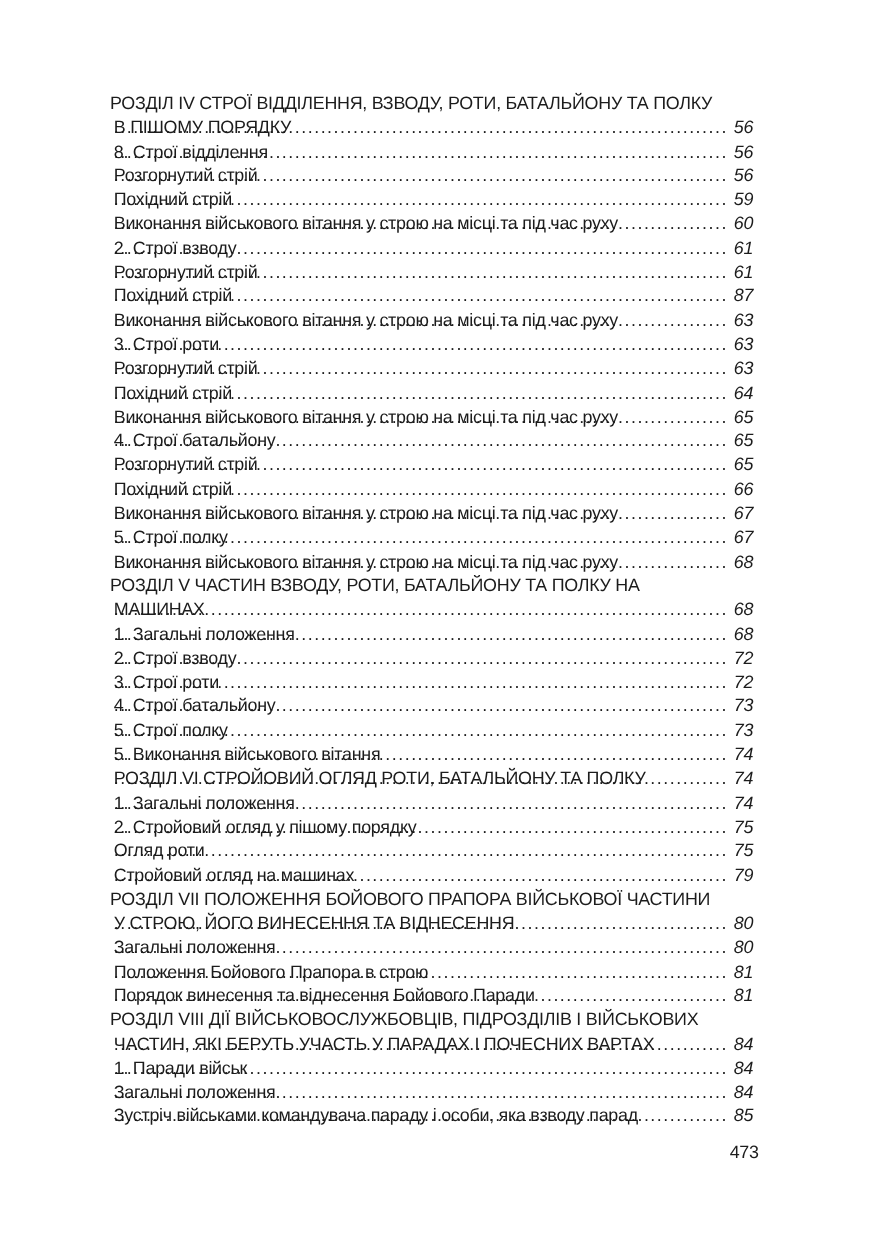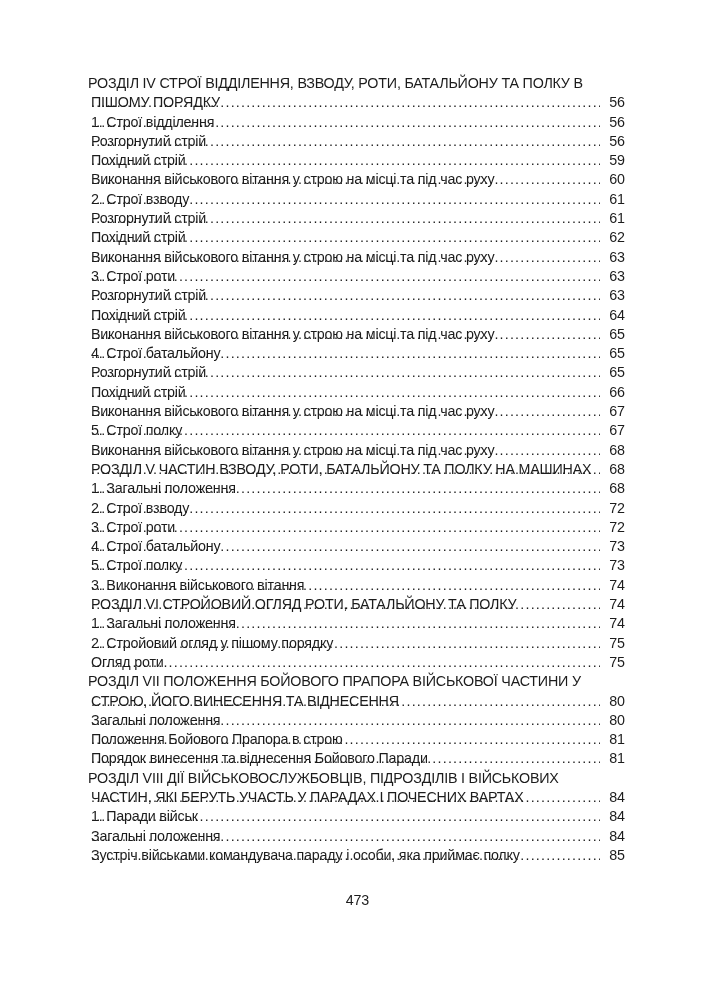--- a/index.html
+++ b/index.html
@@ -2,21 +2,21 @@
 <html><head>
 <meta charset="utf-8">
 <style>
   html, body { margin: 0; padding: 0; background: #ffffff; }
   .page {
     position: relative;
     width: 707px;
     height: 1000px;
     box-sizing: border-box;
     background: #ffffff;
-    padding: 74px 80px 0 88px;
+    padding: 74px 100px 0 88px;
     font-family: "Liberation Sans", sans-serif;
     font-size: 14.3px;
     line-height: 19.3px;
     letter-spacing: -0.2px;
     color: #1c1c1c;
     overflow: hidden;
   }
   .toc { width: 100%; }
   .toc-row {
     display: flex;
@@ -37,40 +37,41 @@
     overflow: visible;
   }
   .toc-dots::after {
     content: "........................................................................................................................................................................................................";
     letter-spacing: 1.2px;
   }
   .toc-page {
     flex: 0 0 auto;
     padding-left: 7px;
     min-width: 20px;
-    text-align: center;
+    text-align: left;
     white-space: nowrap;
+    font-style: italic;
   }
   .folio {
-    margin-top: 26px;
-    text-align: center;
+    margin-top: 9px;
+    text-align: right;
   }
 </style>
 </head>
 <body>
 
 <div class="page">
   <div class="toc" id="toc">
   <div class="toc-row chapter">
     <span class="toc-body"><span class="toc-title">РОЗДІЛ IV СТРОЇ ВІДДІЛЕННЯ, ВЗВОДУ, РОТИ, БАТАЛЬЙОНУ ТА ПОЛКУ В ПІШОМУ ПОРЯДКУ</span><span class="toc-dots"></span></span>
     <span class="toc-page">56</span>
   </div>
 
   <div class="toc-row item">
-    <span class="toc-body"><span class="toc-title">1. Строї відділення</span><span class="toc-dots"></span></span>
+    <span class="toc-body"><span class="toc-title">8. Строї відділення</span><span class="toc-dots"></span></span>
     <span class="toc-page">56</span>
   </div>
 
   <div class="toc-row item">
     <span class="toc-body"><span class="toc-title">Розгорнутий стрій</span><span class="toc-dots"></span></span>
     <span class="toc-page">56</span>
   </div>
 
   <div class="toc-row item">
     <span class="toc-body"><span class="toc-title">Похідний стрій</span><span class="toc-dots"></span></span>
@@ -87,21 +88,21 @@
     <span class="toc-page">61</span>
   </div>
 
   <div class="toc-row item">
     <span class="toc-body"><span class="toc-title">Розгорнутий стрій</span><span class="toc-dots"></span></span>
     <span class="toc-page">61</span>
   </div>
 
   <div class="toc-row item">
     <span class="toc-body"><span class="toc-title">Похідний стрій</span><span class="toc-dots"></span></span>
-    <span class="toc-page">62</span>
+    <span class="toc-page">87</span>
   </div>
 
   <div class="toc-row item">
     <span class="toc-body"><span class="toc-title">Виконання військового вітання у строю на місці та під час руху</span><span class="toc-dots"></span></span>
     <span class="toc-page">63</span>
   </div>
 
   <div class="toc-row item">
     <span class="toc-body"><span class="toc-title">3. Строї роти</span><span class="toc-dots"></span></span>
     <span class="toc-page">63</span>
@@ -176,21 +177,21 @@
     <span class="toc-body"><span class="toc-title">4. Строї батальйону</span><span class="toc-dots"></span></span>
     <span class="toc-page">73</span>
   </div>
 
   <div class="toc-row item">
     <span class="toc-body"><span class="toc-title">5. Строї полку</span><span class="toc-dots"></span></span>
     <span class="toc-page">73</span>
   </div>
 
   <div class="toc-row item">
-    <span class="toc-body"><span class="toc-title">3. Виконання військового вітання</span><span class="toc-dots"></span></span>
+    <span class="toc-body"><span class="toc-title">5. Виконання військового вітання</span><span class="toc-dots"></span></span>
     <span class="toc-page">74</span>
   </div>
 
   <div class="toc-row chapter">
     <span class="toc-body"><span class="toc-title">РОЗДІЛ VI СТРОЙОВИЙ ОГЛЯД РОТИ, БАТАЛЬЙОНУ ТА ПОЛКУ</span><span class="toc-dots"></span></span>
     <span class="toc-page">74</span>
   </div>
 
   <div class="toc-row item">
     <span class="toc-body"><span class="toc-title">1. Загальні положення</span><span class="toc-dots"></span></span>
@@ -202,20 +203,24 @@
     <span class="toc-page">75</span>
   </div>
 
   <div class="toc-row item">
     <span class="toc-body"><span class="toc-title">Огляд роти</span><span class="toc-dots"></span></span>
     <span class="toc-page">75</span>
   </div>
 
 
 
+  <div class="toc-row item">
+    <span class="toc-body"><span class="toc-title">Стройовий огляд на машинах</span><span class="toc-dots"></span></span>
+    <span class="toc-page">79</span>
+  </div>
 
   <div class="toc-row chapter">
     <span class="toc-body"><span class="toc-title">РОЗДІЛ VII ПОЛОЖЕННЯ БОЙОВОГО ПРАПОРА ВІЙСЬКОВОЇ ЧАСТИНИ У СТРОЮ, ЙОГО ВИНЕСЕННЯ ТА ВІДНЕСЕННЯ</span><span class="toc-dots"></span></span>
     <span class="toc-page">80</span>
   </div>
 
   <div class="toc-row item">
     <span class="toc-body"><span class="toc-title">Загальні положення</span><span class="toc-dots"></span></span>
     <span class="toc-page">80</span>
   </div>
@@ -239,18 +244,18 @@
     <span class="toc-body"><span class="toc-title">1. Паради військ</span><span class="toc-dots"></span></span>
     <span class="toc-page">84</span>
   </div>
 
   <div class="toc-row item">
     <span class="toc-body"><span class="toc-title">Загальні положення</span><span class="toc-dots"></span></span>
     <span class="toc-page">84</span>
   </div>
 
   <div class="toc-row item">
-    <span class="toc-body"><span class="toc-title">Зустріч військами командувача параду і особи, яка приймає полку</span><span class="toc-dots"></span></span>
+    <span class="toc-body"><span class="toc-title">Зустріч військами командувача параду і особи, яка взводу парад</span><span class="toc-dots"></span></span>
     <span class="toc-page">85</span>
   </div>
 </div>
   <div class="folio">473</div>
 </div>
 
 </body></html>

